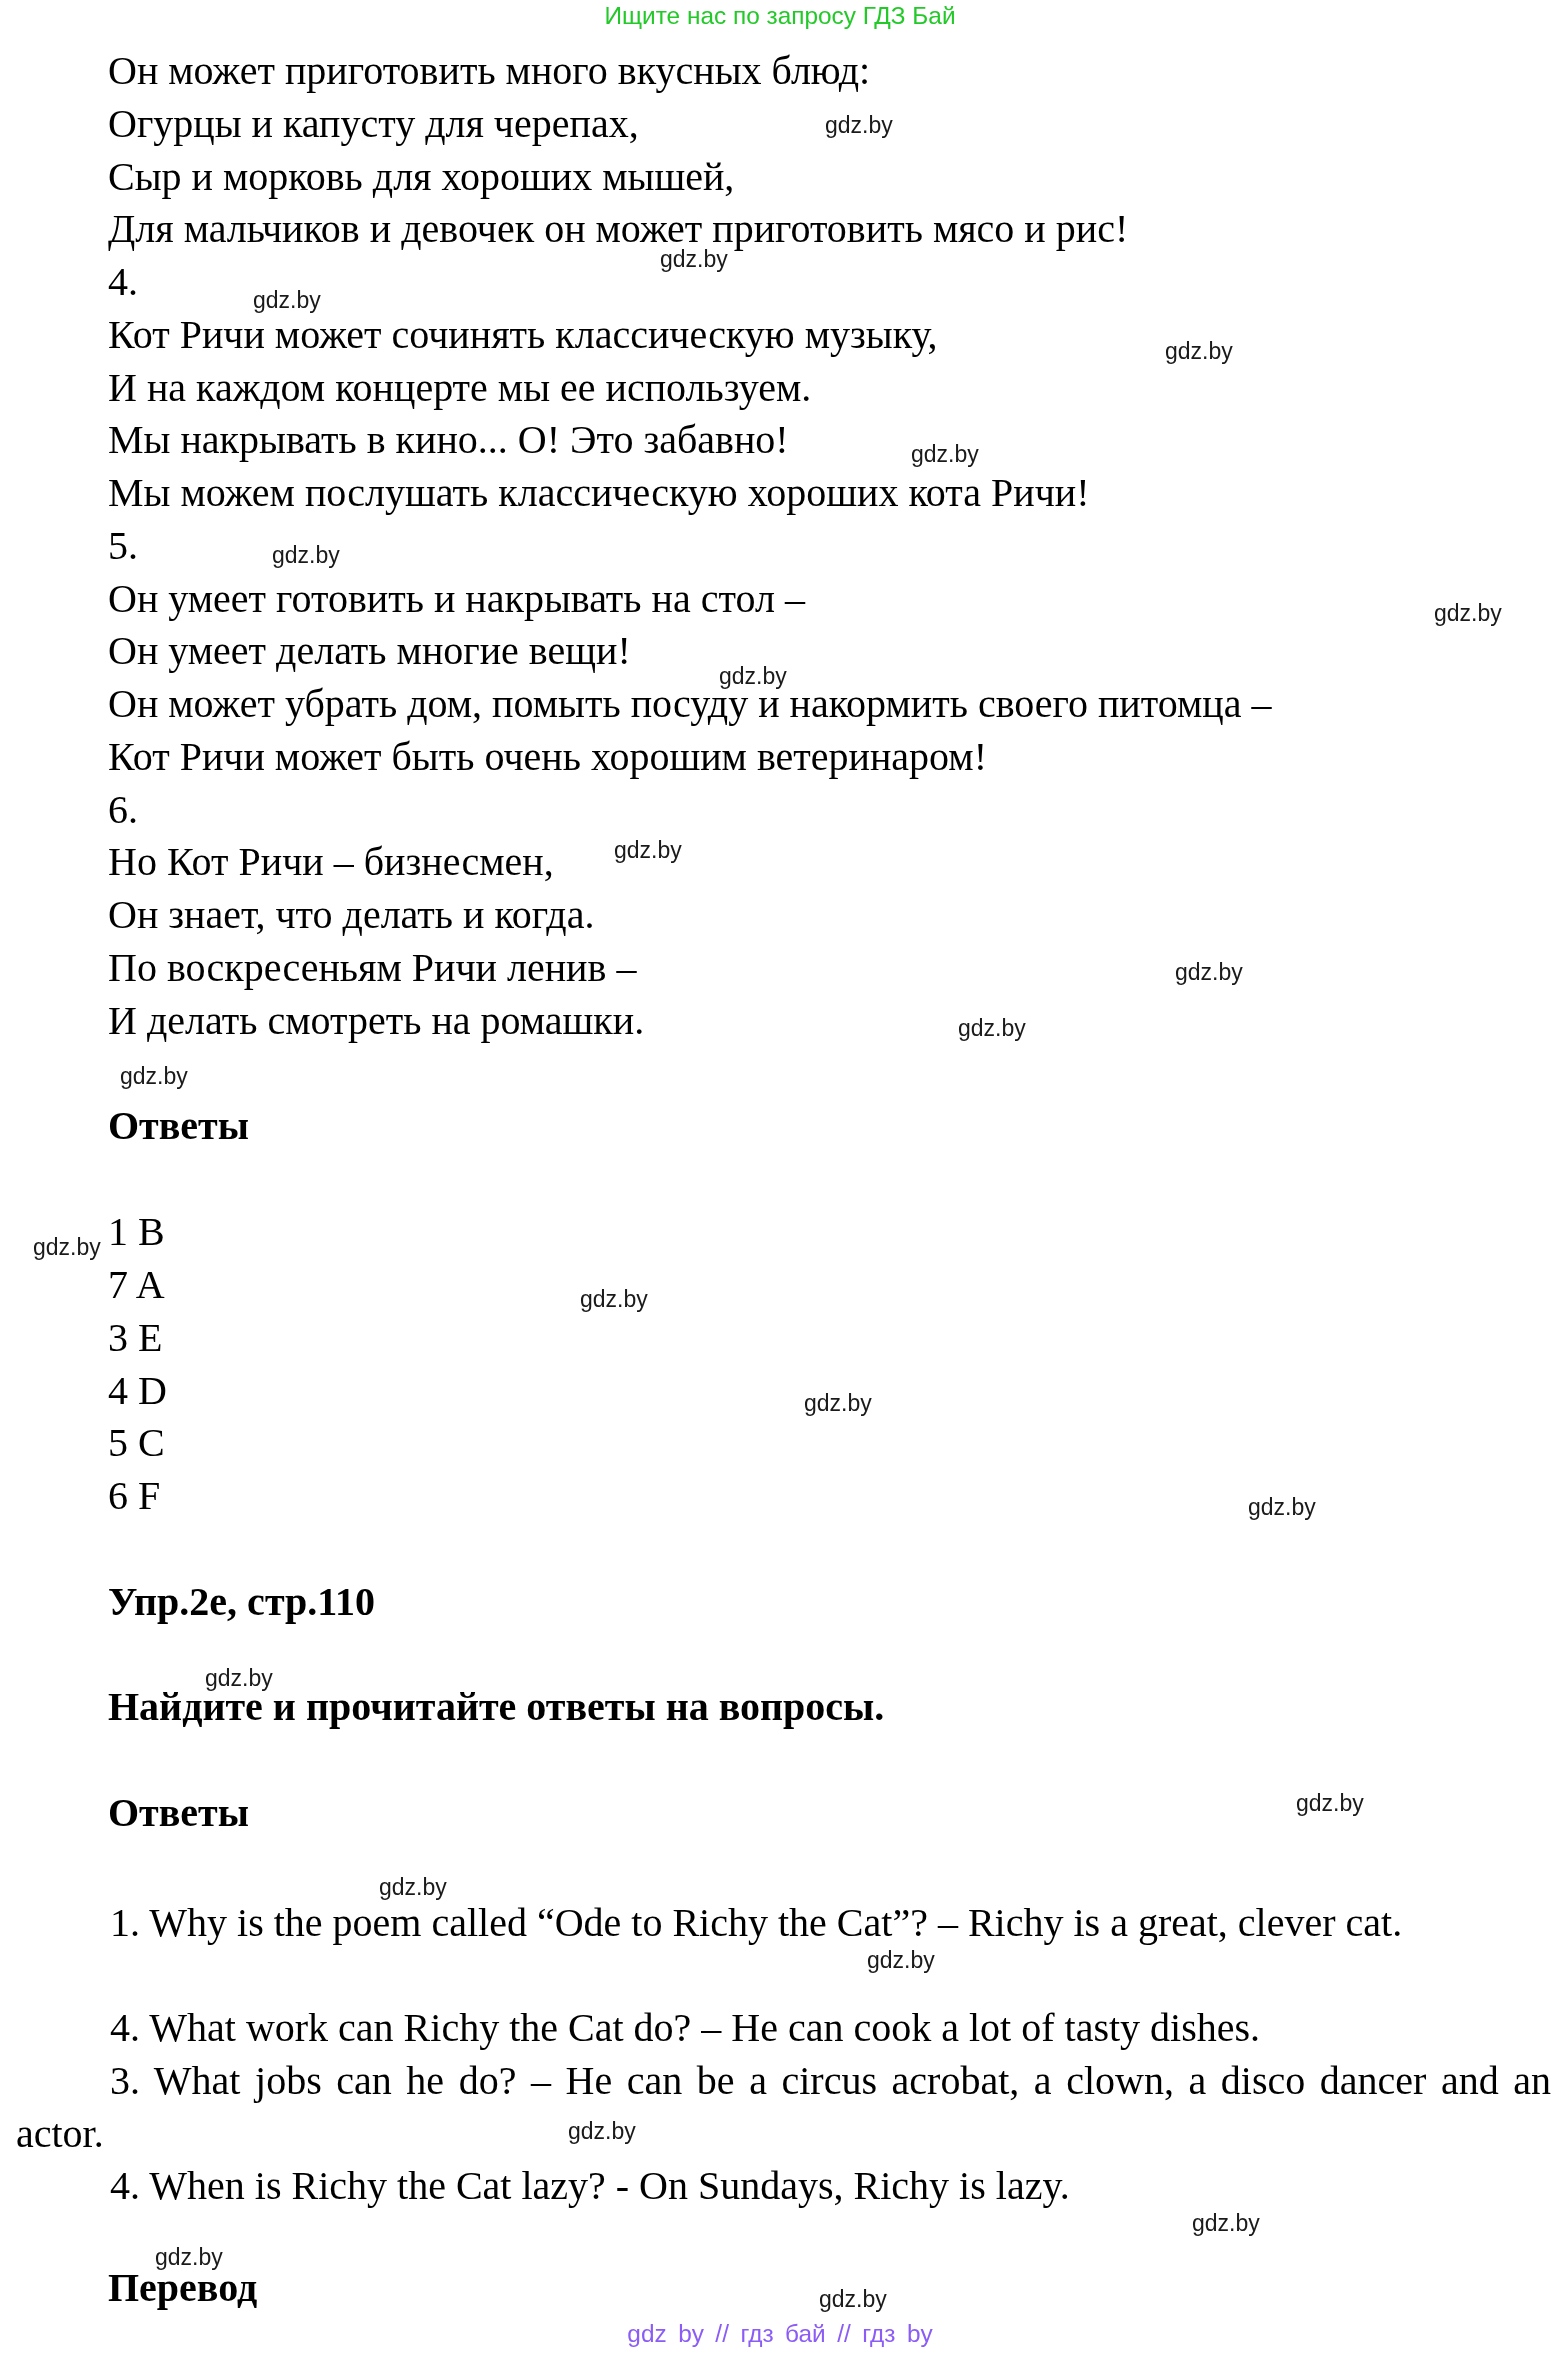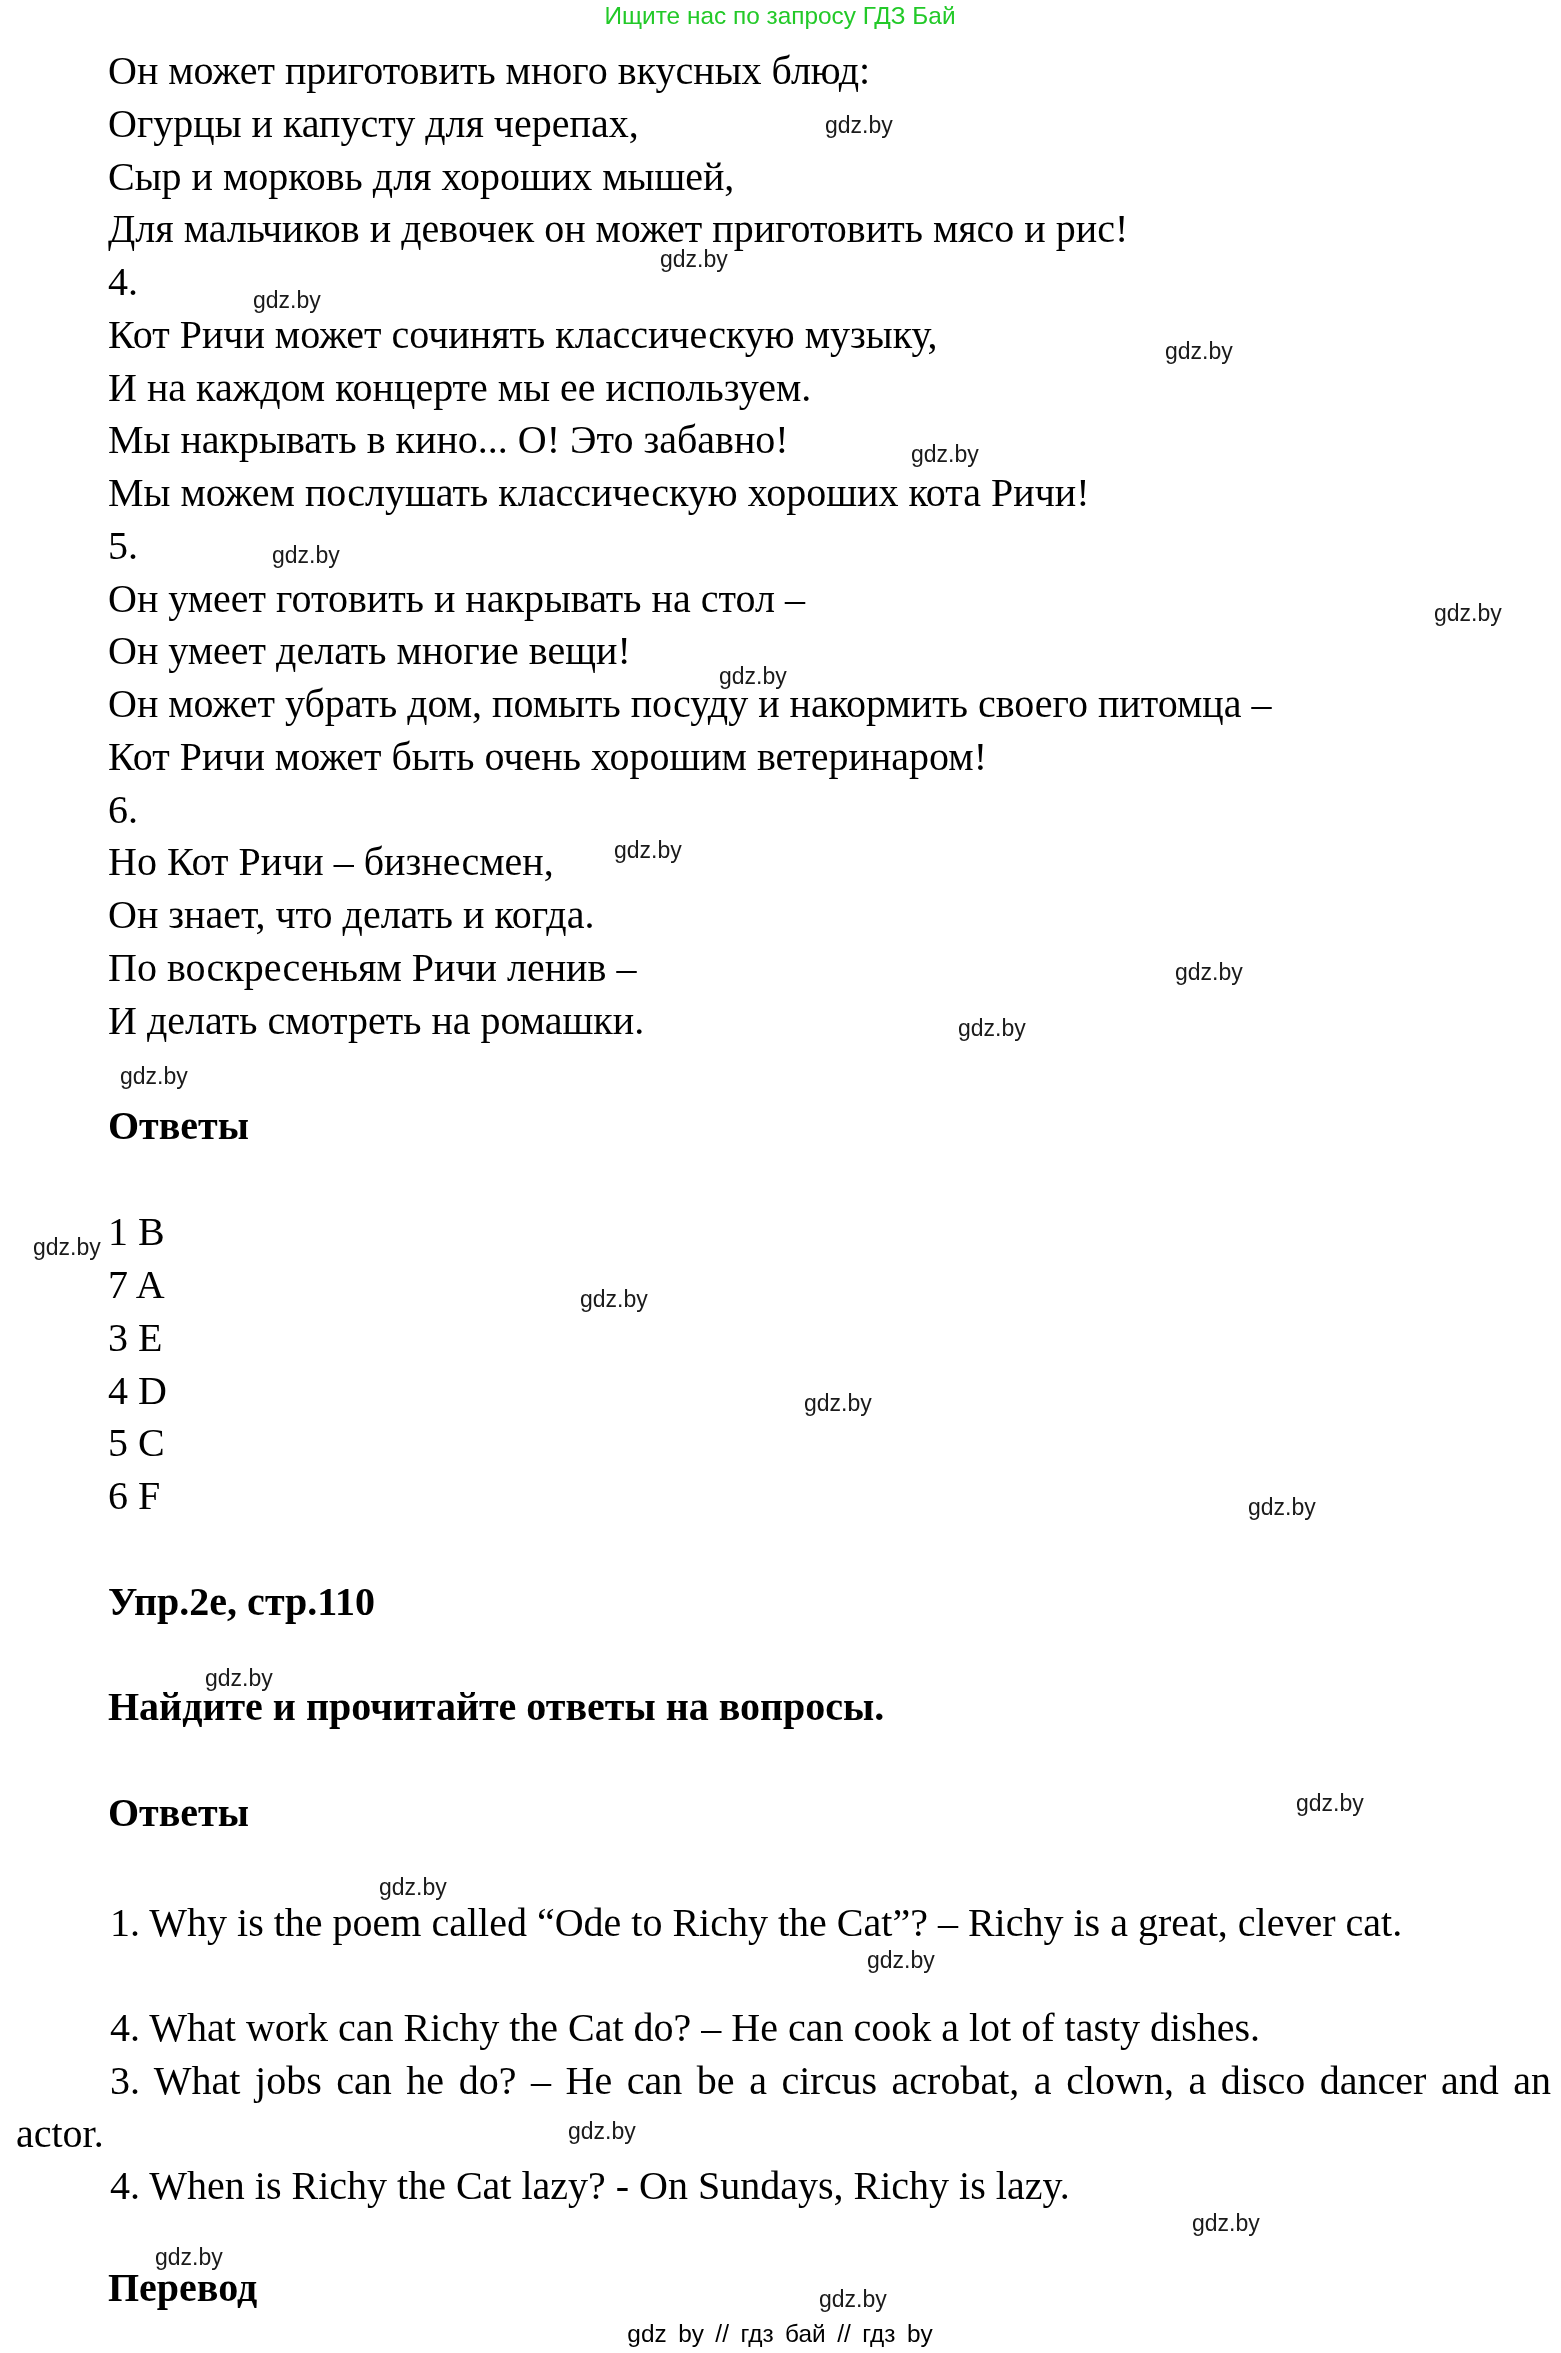--- a/index.html
+++ b/index.html
@@ -1,21 +1,21 @@
 <!DOCTYPE html>
 <html style="font-size:12.6px"><head>
 <meta charset="utf-8">
 <style>
   html, body { margin:0; padding:0; background:#ffffff; }
   body { width:1562px; height:2354px; position:relative; overflow:hidden;
          font-family:"Liberation Serif", "DejaVu Serif", serif; color:#000; }
   .banner { position:absolute; left:0; width:1560px; text-align:center;
             font-family:"Liberation Sans", "DejaVu Sans", sans-serif; }
   .top-banner { top:0; font-size:24.4px; line-height:31.5px; color:#22c928; }
-  .bottom-banner { top:2318px; font-size:24.4px; line-height:31.5px; color:#000000; word-spacing:4.7px; }
+  .bottom-banner { top:2318px; font-size:24.4px; line-height:31.5px; color:#8b5cf6; word-spacing:4.7px; }
   .line { position:absolute; left:108px; font-size:40px; line-height:47px; white-space:nowrap;font-family:Liberation Serif, serif; }
   .bold { font-weight:bold; }
   .wm { position:absolute; font-family:"Liberation Sans", "DejaVu Sans", sans-serif;
         font-size:23px; line-height:27px; color:#1a1a1a; white-space:nowrap; }
   .para { position:absolute; left:16px; width:1535px; font-size:40px; line-height:53px;
           text-indent:94px; text-align:justify; }
 </style>
 </head>
 <body>
 

